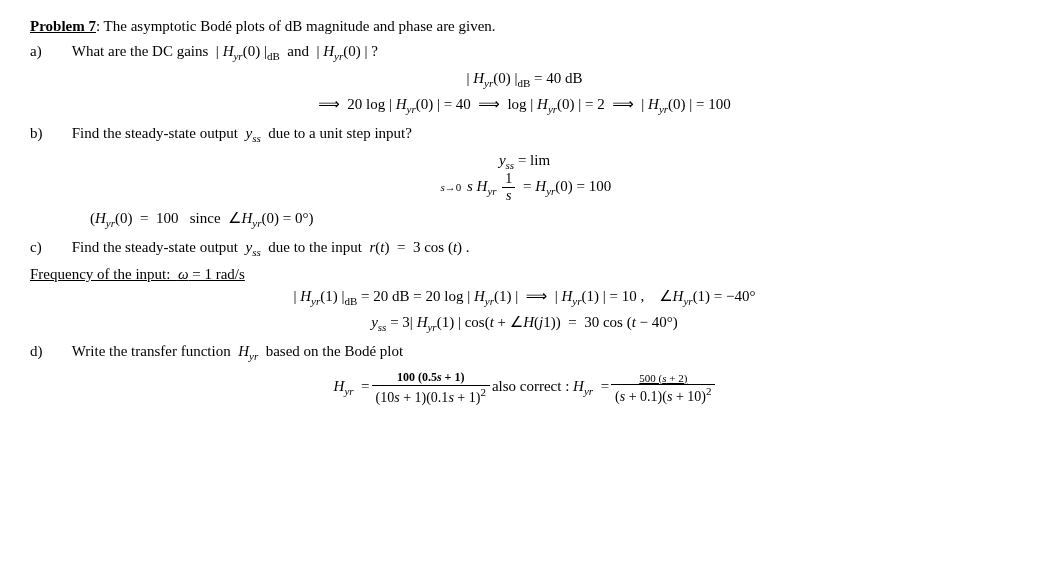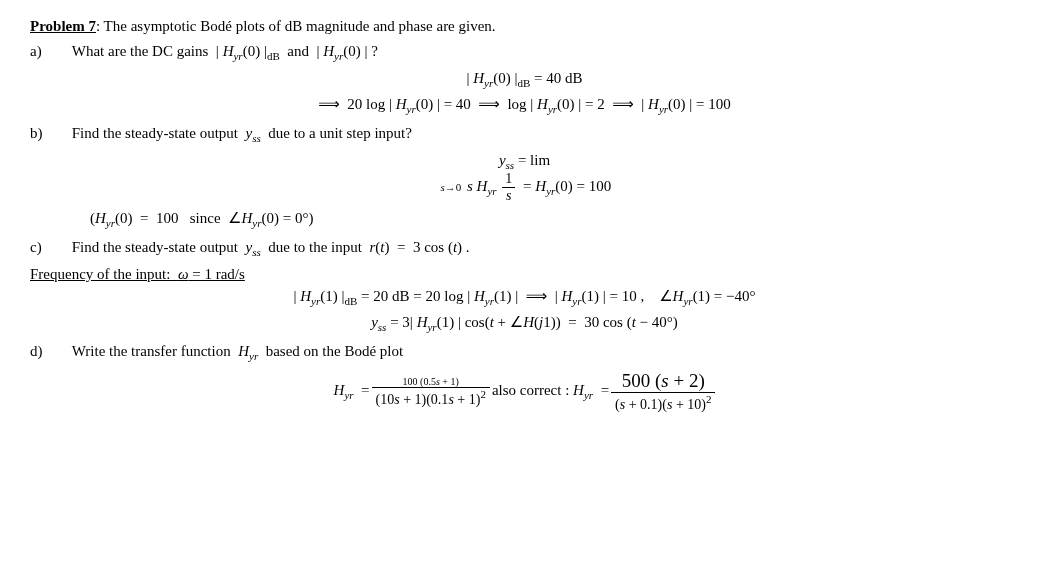--- a/index.html
+++ b/index.html
@@ -124,22 +124,22 @@
   <span class="part-label">d)</span>
   <span class="part-content">
     Write the transfer function &nbsp;<i>H<sub>yr</sub></i>&nbsp; based on the Bodé plot
   </span>
 </div>
 
 <div class="centered-block" style="margin-top:6px;">
   <span style="display:inline-flex; align-items:center; gap:2px; flex-wrap:wrap; justify-content:center;">
     <span><i>H<sub>yr</sub></i> &nbsp;=</span>
     <span class="frac" style="display:inline-block;vertical-align:middle;text-align:center;">
-      <span class="num" style="display:block;border-bottom:1px solid #000;padding:0 4px;font-size:10px;">100 (0.5<i>s</i> + 1)</span>
+      <span class="num" style="display:block;border-bottom:1px solid #000;padding:0 4px;font-size:12px;font-weight:bold;">100 (0.5<i>s</i> + 1)</span>
       <span class="den" style="display:block;padding:0 4px;font-size:14px;">(10<i>s</i> + 1)(0.1<i>s</i> + 1)<sup>2</sup></span>
     </span>
     <span>also correct : <i>H<sub>yr</sub></i> &nbsp;=</span>
     <span class="frac" style="display:inline-block;vertical-align:middle;text-align:center;">
-      <span class="num" style="display:block;border-bottom:1px solid #000;padding:0 4px;font-size:19px;">500 (<i>s</i> + 2)</span>
+      <span class="num" style="display:block;border-bottom:1px solid #000;padding:0 4px;font-size:11px;text-decoration:underline;">500 (<i>s</i> + 2)</span>
       <span class="den" style="display:block;padding:0 4px;font-size:14px;">(<i>s</i> + 0.1)(<i>s</i> + 10)<sup>2</sup></span>
     </span>
   </span>
 </div>
 
 </body></html>

